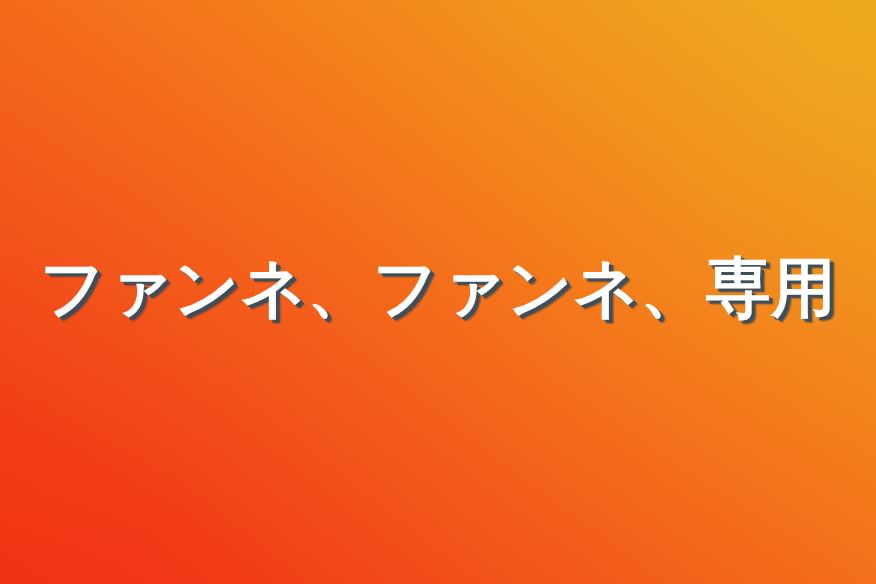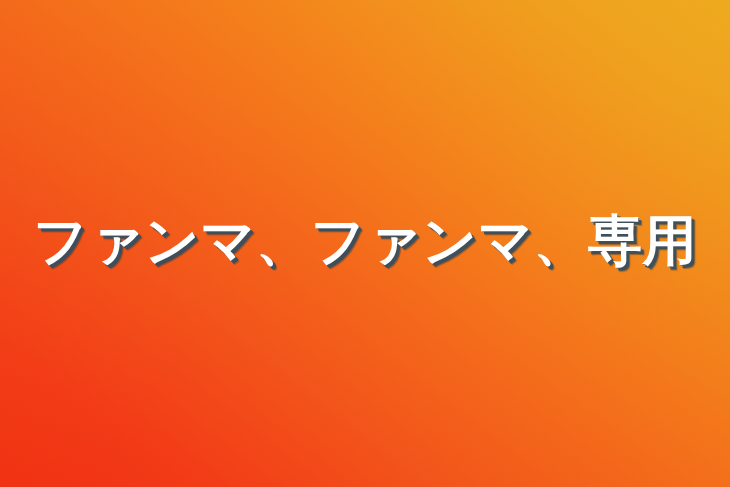--- a/index.html
+++ b/index.html
@@ -79,18 +79,18 @@
   #title-line-1 { font-size: 54px; }
   #title-line-2 { font-size: 54px; }
 </style>
 </head>
 <body>
 
 <div id="banner-card">
 
   <div id="title-block">
 
-    <span id="title-line-1" class="title-line">ファンマ、ファンマ、専用</span>
+    <span id="title-line-1" class="title-line">ファンネ、ファンネ、専用</span>
 
 
   </div>
 
 </div>
 
 </body></html>

